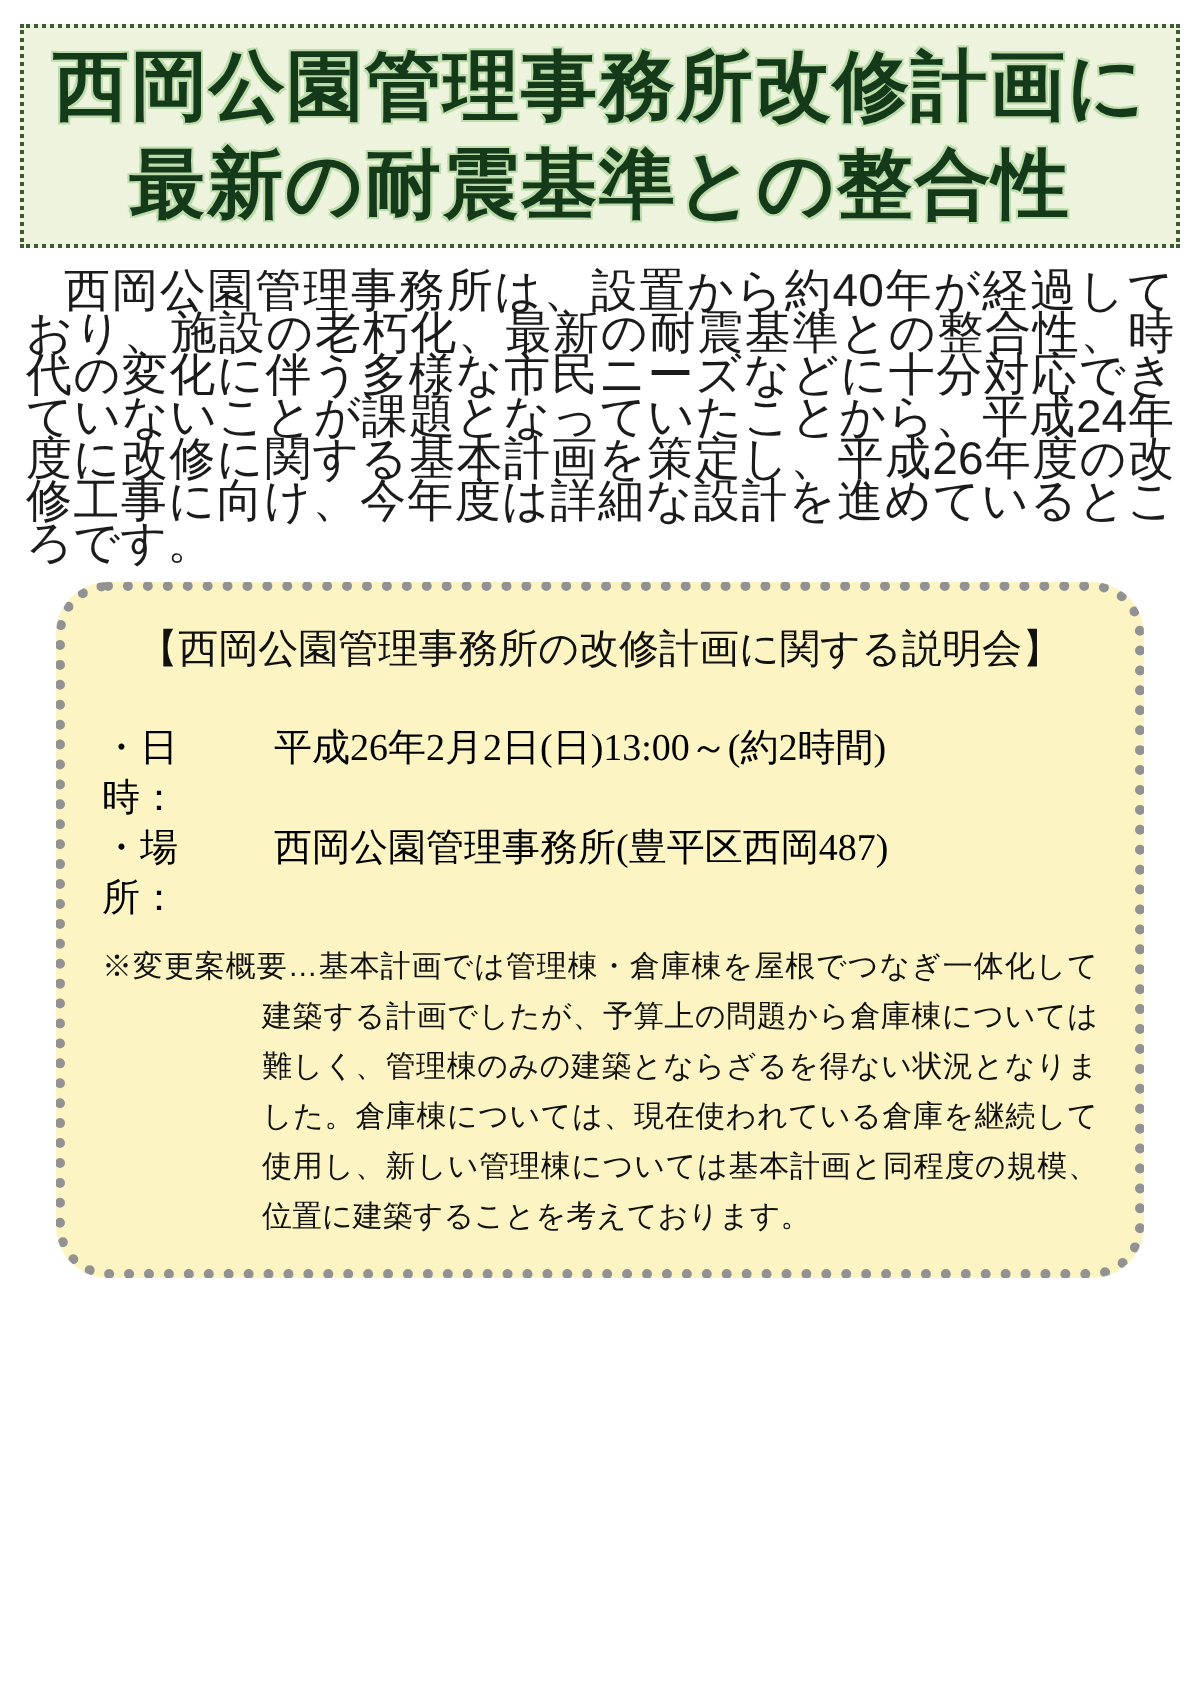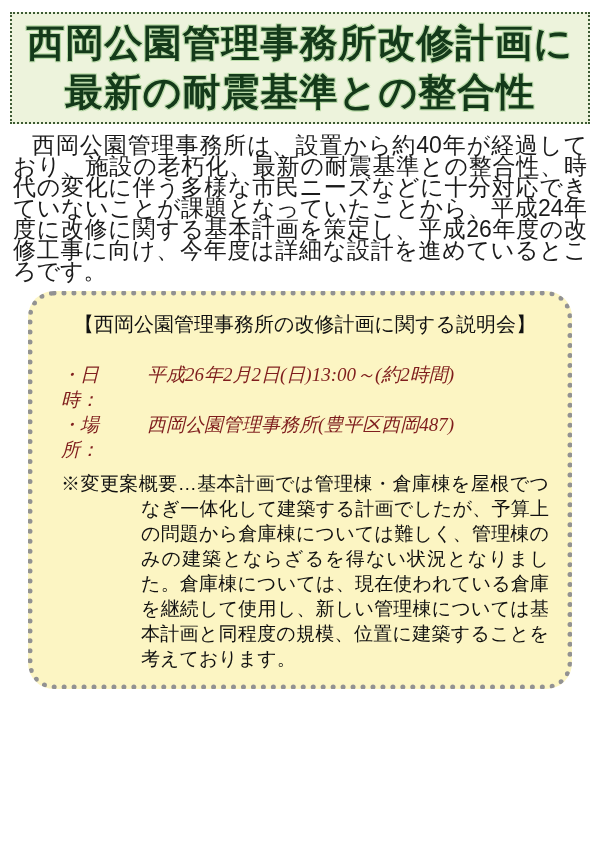--- a/index.html
+++ b/index.html
@@ -55,47 +55,46 @@
   }
 
   
   .meeting-box {
     margin: 9px auto 0 auto;
     width: 544px;
     box-sizing: border-box;
     background: #fcf5c3;
     border: 5px dotted #929292;
     border-radius: 26px;
-    padding: 15px 18px 13px 28px;
+    padding: 15px 18px 13px 18px;
   }
   .meeting-title {
     text-align: center;
     font-family: "Liberation Serif", serif;
     font-size: 20px;
     color: #111111;
     margin-bottom: 24px;
   }
   .detail-row {
     display: flex;
     font-family: "Liberation Serif", serif;
     font-size: 19px;
     line-height: 25px;
-    color: #7f1d1d;
-    font-style: italic;
+    color: #000000;
   }
   .detail-label {
     flex: none;
     width: 86px;
   }
   .detail-value {
     white-space: pre-line;
   }
   .meeting-note {
     margin-top: 9px;
-    font-size: 19px;
+    font-size: 15px;
     line-height: 25px;
     color: #111111;
     padding-left: 80px;
     text-indent: -80px;
     text-align: justify;
   }
 </style>
 </head>
 <body>
 

